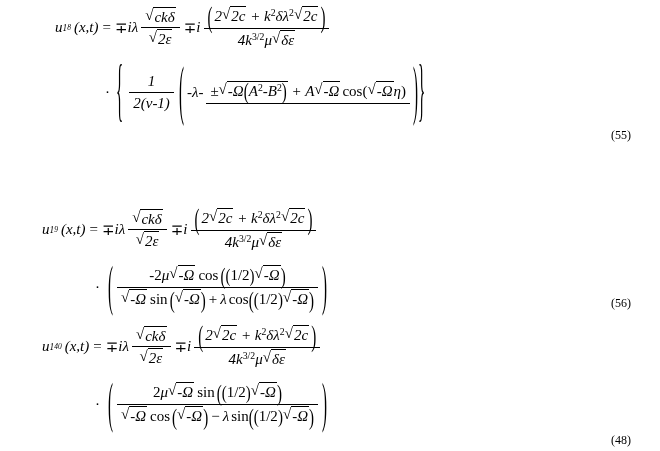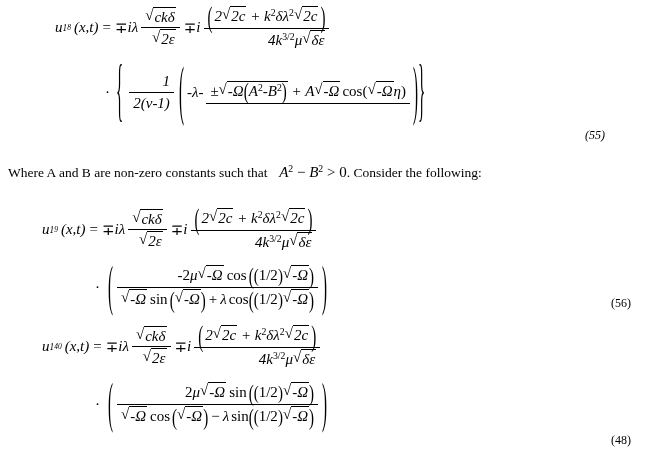--- a/index.html
+++ b/index.html
@@ -43,21 +43,21 @@
   }
   .supn {
     font-size: 0.65em;
     vertical-align: 0.55em;
     font-style: normal;
   }
   
   .frac {
     display: inline-block;
     vertical-align: middle;
-    text-align: right;
+    text-align: center;
     font-style: italic;
   }
   .frac > .num {
     display: block;
     padding: 0 4px 1px 4px;
     border-bottom: 1px solid #000;
     line-height: 1.25;
   }
   .frac > .den {
     display: block;
@@ -171,27 +171,22 @@
           <span class="up">±</span><span class="rad"><span class="radicand">-<span>Ω</span><span class="stretchy" style="transform:scale(1,1.5);display:inline-block;">(</span><span>A</span><span class="supn">2</span>-<span>B</span><span class="supn">2</span><span class="stretchy" style="transform:scale(1,1.5);display:inline-block;">)</span></span></span> + <span>A</span><span class="rad"><span class="radicand">-<span>Ω</span></span></span><span style="display:inline-block;width:2px"></span><span class="up">cos(</span><span class="rad"><span class="radicand">-<span>Ω</span></span></span><span>η</span><span class="up">)</span>
         </span>
       </span>
 
       <span style="display:inline-block;width:3px"></span>
       <span class="stretchy" style="transform:scale(1,4.4);display:inline-block;">)</span>
       <span class="stretchy" style="transform:scale(1,4.6);display:inline-block;">}</span>
     </span>
   </div>
 
-  <div class="eqnum" style="left:585px; top:128px;font-style:italic;">(55)</div>
-
-  <div class="textline" style="left:8px; top:163px;">
-    <span>Where A and B are non-zero constants such that</span>
-    <span style="display:inline-block;width:5px"></span>
-    <span class="math fs15"><span>A</span><span class="supn">2</span> <span class="up">−</span> <span>B</span><span class="supn">2</span> <span class="up">&gt; 0</span></span><span>. Consider the following:</span>
-  </div>
+  <div class="eqnum" style="left:611px; top:128px;">(55)</div>
+
 
   <div class="eq-block" style="left:42px; top:208px;">
     <span class="math fs15 row">
       <span>u</span>
         <span class="sub">1</span>
         <span class="subsub">9</span>
         <span style="display:inline-block;width:3px"></span>
         <span>(x,t)</span>
         <span style="display:inline-block;width:4px"></span>
         <span class="up">=</span>

